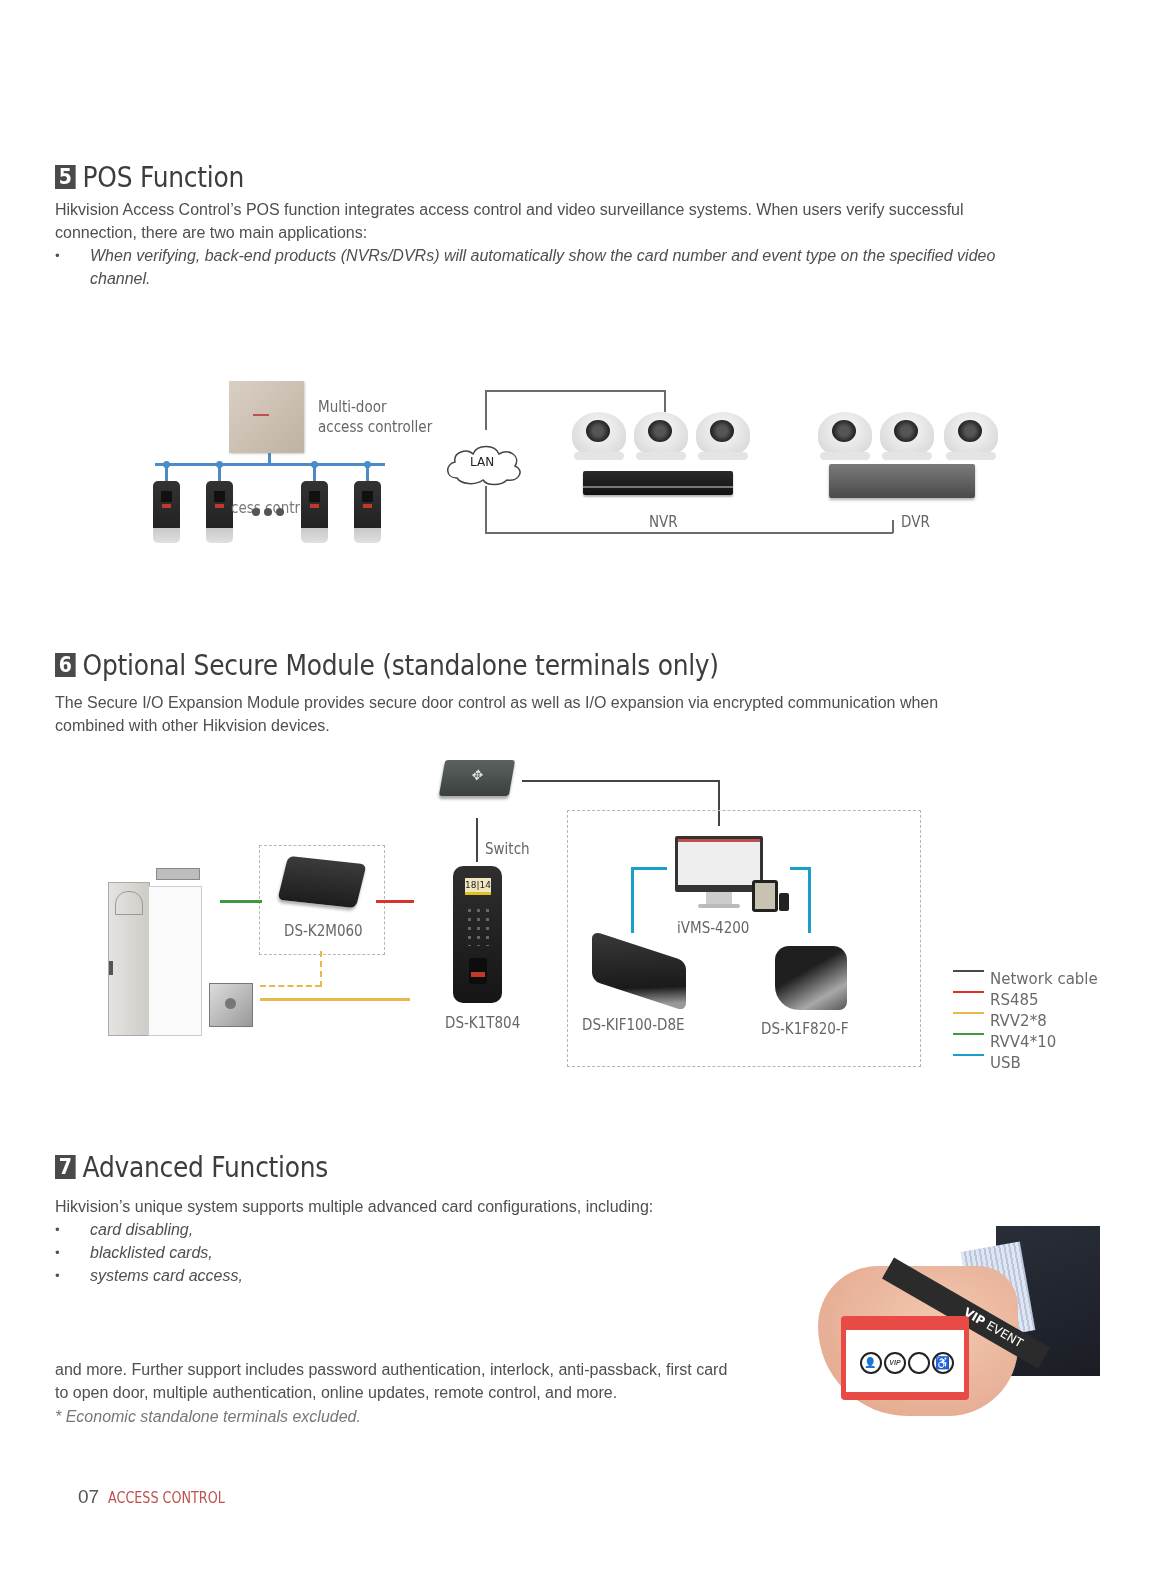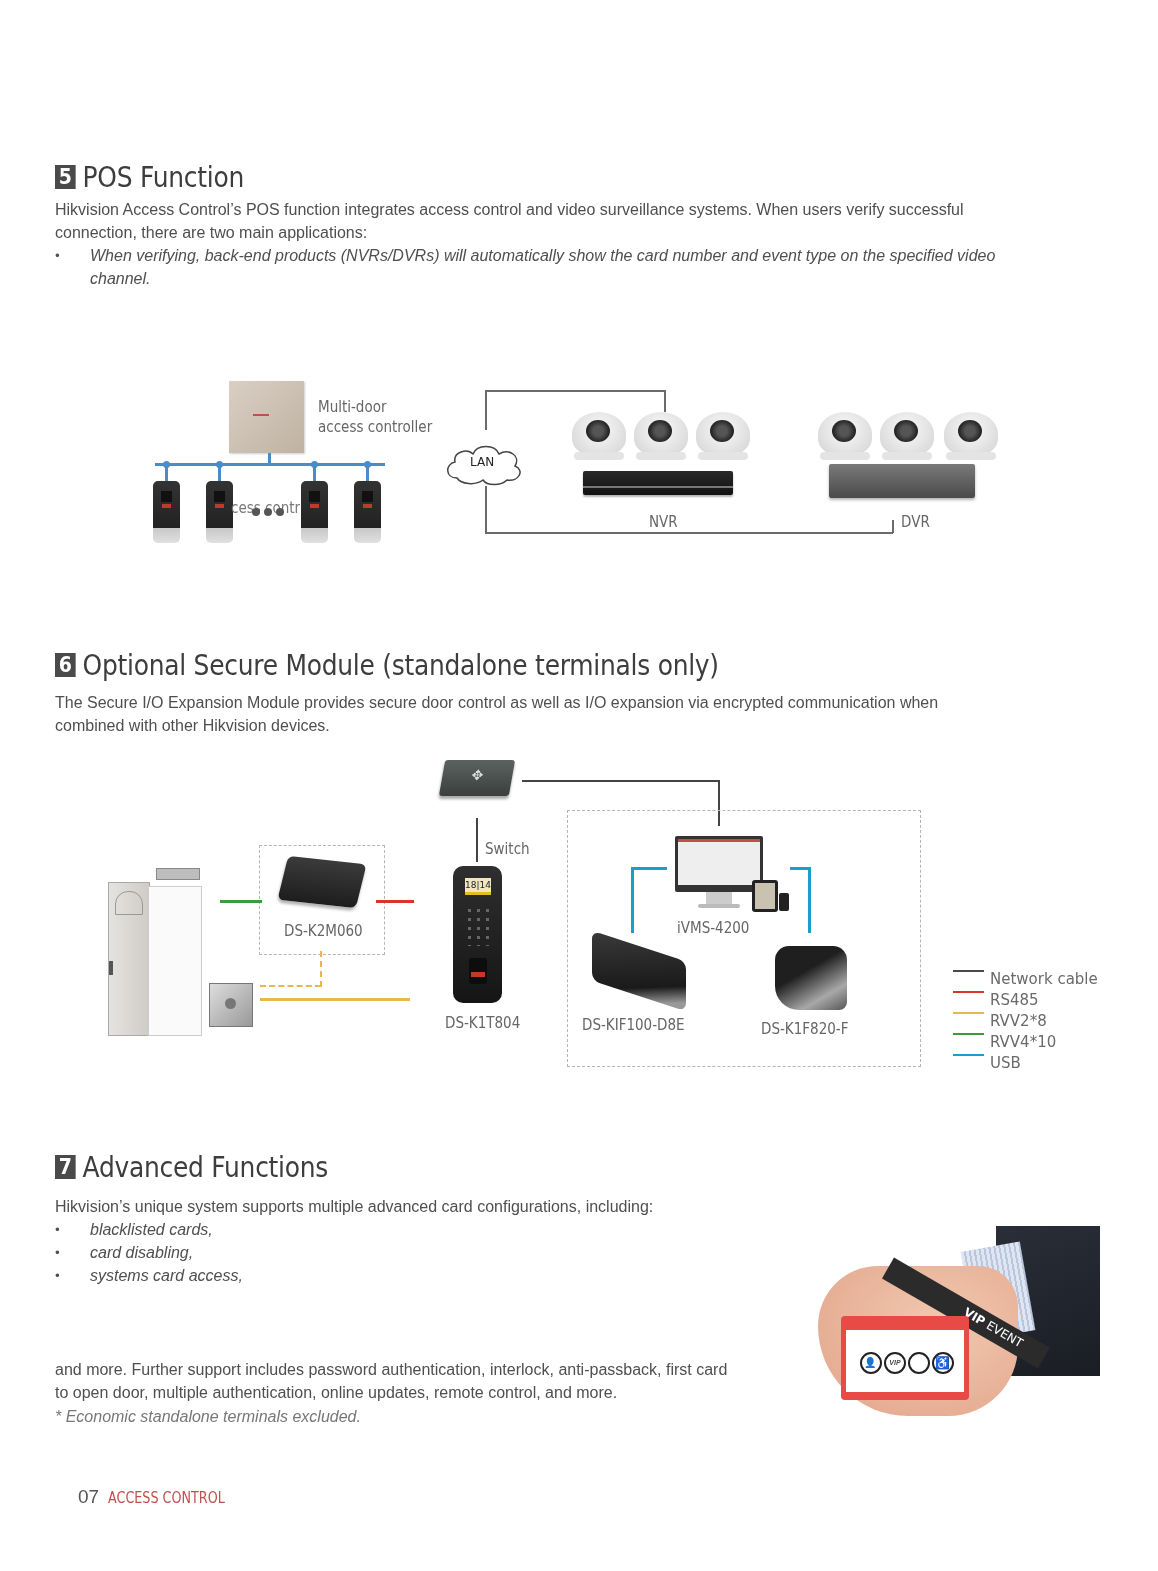--- a/index.html
+++ b/index.html
@@ -221,22 +221,22 @@
     </div>
   </div>
 </div>
 
 <div class="heading" style="left:55px; top:1150px;">
   <span class="num-box">7</span>
   <span>Advanced Functions</span>
 </div>
 <div class="para" style="left:55px; top:1195px; width:700px;">Hikvision’s unique system supports multiple advanced card configurations, including:</div>
 <ul class="bullets" style="left:55px; top:1218px; width:600px;">
+  <li>card disabling,</li>
   <li>blacklisted cards,</li>
-  <li>card disabling,</li>
   <li>systems card access,</li>
 </ul>
 <div class="para" style="left:55px; top:1358px; width:690px;">and more. Further support includes password authentication, interlock, anti-passback, first card to open door, multiple authentication, online updates, remote control, and more.</div>
 <div class="para" style="left:55px; top:1405px; font-style:italic; color:#777;">* Economic standalone terminals excluded.</div>
 
 <div class="abs" style="left:808px; top:1226px; width:292px; height:206px;">
   <div class="abs" style="left:188px; top:0; width:104px; height:150px; background:linear-gradient(160deg,#2a2e38,#1a1d24);"></div>
   <div class="abs" style="left:160px; top:20px; width:60px; height:90px; background:repeating-linear-gradient(90deg,#dfe6f2 0 3px,#b8c6de 3px 5px); transform:rotate(-10deg);"></div>
   <div class="abs" style="left:10px; top:40px; width:200px; height:150px; border-radius:60px 40px 70px 90px; background:radial-gradient(ellipse at 60% 40%,#f3c8b0,#e0a48a);"></div>
   <div class="abs" style="left:80px; top:30px; width:180px; height:24px; background:#2b2b2b; transform:rotate(30deg); transform-origin:left center;">

